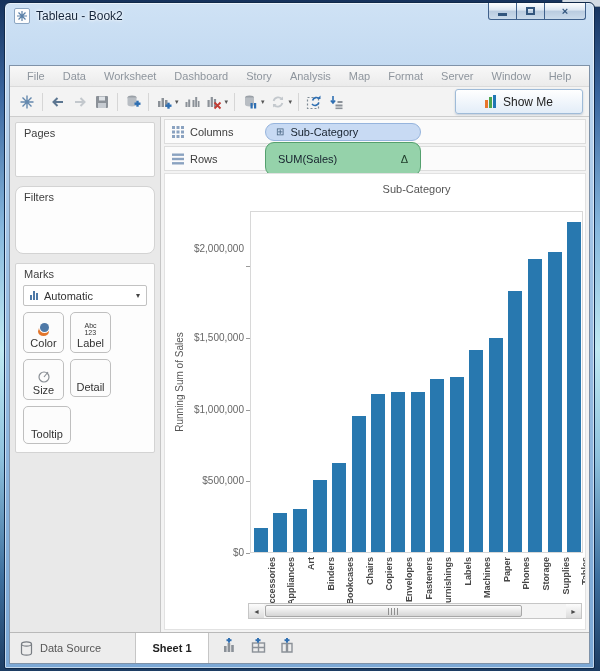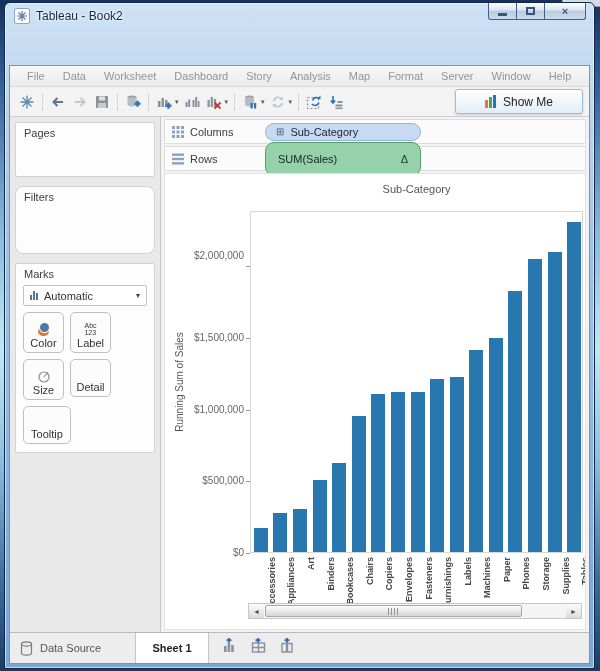--- a/index.html
+++ b/index.html
@@ -372,21 +372,21 @@
             </div>
           <div id="axis-layer">
               <div class="ytick-label" style="left: 5px; width: 74px; top: 373px;">$0</div>
               <div class="ytick-mark" style="left: 81px; top: 379px;"></div>
               <div class="ytick-label" style="left: 5px; width: 74px; top: 301.272px;">$500,000</div>
               <div class="ytick-mark" style="left: 81px; top: 307.272px;"></div>
               <div class="ytick-label" style="left: 5px; width: 74px; top: 229.544px;">$1,000,000</div>
               <div class="ytick-mark" style="left: 81px; top: 235.544px;"></div>
               <div class="ytick-label" style="left: 5px; width: 74px; top: 157.815px;">$1,500,000</div>
               <div class="ytick-mark" style="left: 81px; top: 163.815px;"></div>
-              <div class="ytick-label" style="left: 5px; width: 74px; top: 76px;">$2,000,000</div>
+              <div class="ytick-label" style="left: 5px; width: 74px; top: 69px;">$2,000,000</div>
               <div class="ytick-mark" style="left: 81px; top: 92.0872px;"></div>
               <div class="xlabel" style="width: 70px; left: 30.7941px; top: 383px;">Accessories</div>
               <div class="xlabel" style="width: 70px; left: 50.3824px; top: 383px;">Appliances</div>
               <div class="xlabel" style="width: 70px; left: 69.9706px; top: 383px;">Art</div>
               <div class="xlabel" style="width: 70px; left: 89.5588px; top: 383px;">Binders</div>
               <div class="xlabel" style="width: 70px; left: 109.147px; top: 383px;">Bookcases</div>
               <div class="xlabel" style="width: 70px; left: 128.735px; top: 383px;">Chairs</div>
               <div class="xlabel" style="width: 70px; left: 148.324px; top: 383px;">Copiers</div>
               <div class="xlabel" style="width: 70px; left: 167.912px; top: 383px;">Envelopes</div>
               <div class="xlabel" style="width: 70px; left: 187.5px; top: 383px;">Fasteners</div>

